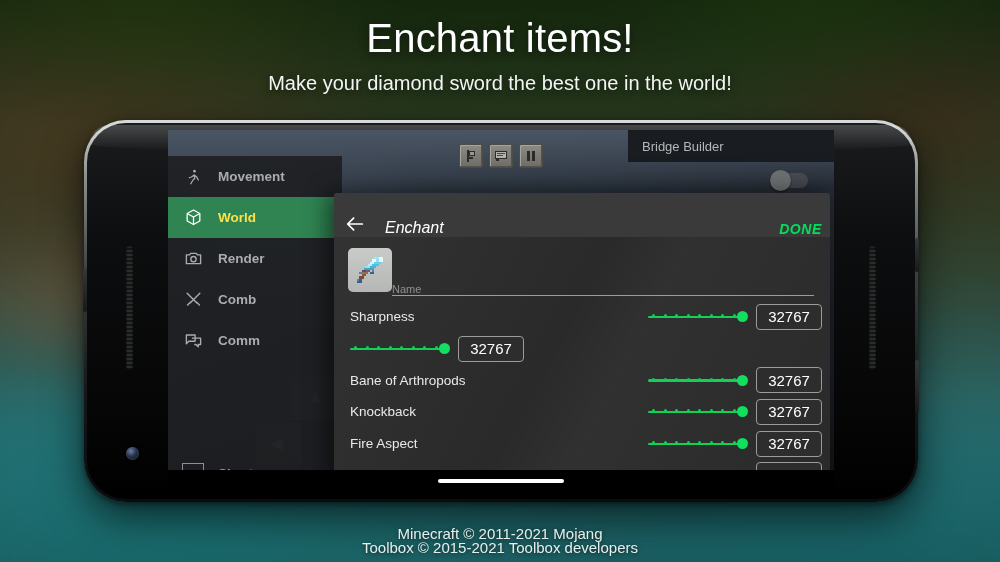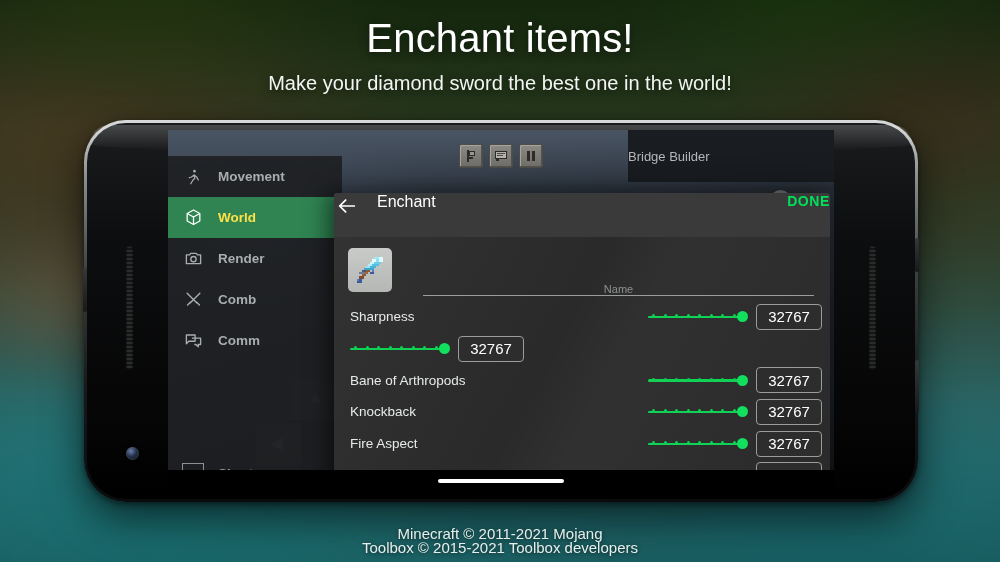--- a/index.html
+++ b/index.html
@@ -144,22 +144,22 @@
   .dpad-up, .dpad-left {
     position:absolute; background:rgba(255,255,255,.055); border-radius:3px; z-index:4;
   }
   .dpad-up   { left:122px; top:248px; width:46px; height:42px; }
   .dpad-left { left:88px;  top:293px; width:46px; height:42px; }
   .dpad-gly  { position:absolute; color:rgba(255,255,255,.16); font-size:17px; z-index:4; }
 
   
   .tb-right { position:absolute; right:0; top:0; width:206px; z-index:5; }
   .tb-right-head {
-    height:52px; background:rgba(22,25,28,.92); display:flex; align-items:center;
-    color:#b3b7b7; font-size:13px;
+    height:32px; background:rgba(22,25,28,.92); display:flex; align-items:center;
+    padding-left:14px; color:#b3b7b7; font-size:13px;
   }
   .tg-row { height:37px; display:flex; align-items:center; justify-content:flex-end; padding-right:26px; }
   .toggle {
     position:relative; width:36px; height:15px; border-radius:8px; background:rgba(90,93,95,.55);
   }
   .toggle .knob {
     position:absolute; left:-2px; top:-3px; width:21px; height:21px; border-radius:50%;
     background:#6d7072; box-shadow:0 1px 2px rgba(0,0,0,.6);
   }
   .arrow-row { height:37px; display:flex; align-items:center; justify-content:flex-end; padding-right:22px; }
@@ -170,34 +170,34 @@
     position:absolute; left:166px; top:63px; width:496px; bottom:0; z-index:10;
     background:#2a2a2a; border-radius:3px 3px 0 0; overflow:hidden;
     box-shadow:-6px 0 22px rgba(0,0,0,.55);
   }
   .dlg-sheen {
     position:absolute; inset:0; pointer-events:none;
     background:linear-gradient(118deg, rgba(255,255,255,.045) 0%, rgba(255,255,255,0) 46%,
                rgba(255,255,255,.03) 58%, rgba(255,255,255,0) 100%);
   }
   .dlg-header {
-    height:44px; background:#3a3a3a; display:flex; align-items:flex-start; padding:0 0;
-    position:relative; z-index:2;
+    height:44px; background:#3a3a3a; display:flex; align-items:flex-end; padding:0 8px;
+    position:relative; z-index:2;font-style:italic;
   }
   .back-arrow { width:26px; height:26px; display:flex; align-items:center; justify-content:center; cursor:pointer; }
   .dlg-title { margin-left:17px; color:#fff; font-size:16px; }
   .dlg-done { margin-left:auto; color:#00e05a; font-size:14px; font-weight:bold; letter-spacing:.6px; }
 
   .name-row { display:flex; align-items:flex-end; padding:11px 16px 0 14px; position:relative; z-index:2; }
   .item-icon {
     width:44px; height:44px; border-radius:5px; flex:none;
     background:linear-gradient(180deg,#c9cbc9,#b4b7b4);
     display:flex; align-items:center; justify-content:center; margin-bottom:4px;
   }
-  .name-field { flex:1; margin-left:31px;text-align:center; }
+  .name-field { flex:1; margin-left:0; }
   .name-label { color:#8e9190; font-size:11px; }
   .name-value { color:#fff; font-size:16.5px; padding:7px 0 8px; }
   .name-underline { height:1px; background:#9a9d9c; }
 
   .rows { position:relative; z-index:2; margin-top:5px; }
   .ench-row { display:flex; align-items:center; height:31.7px; padding:0 8px 0 16px; }
   .ench-name { color:#e7eae9; font-size:13.5px; flex:1; white-space:nowrap; }
   .slider { width:100px; height:14px; position:relative; flex:none; margin-right:8px; }
   .slider .track {
     position:absolute; left:0; right:8px; top:6px; height:2.5px; background:#12d157; border-radius:2px;

